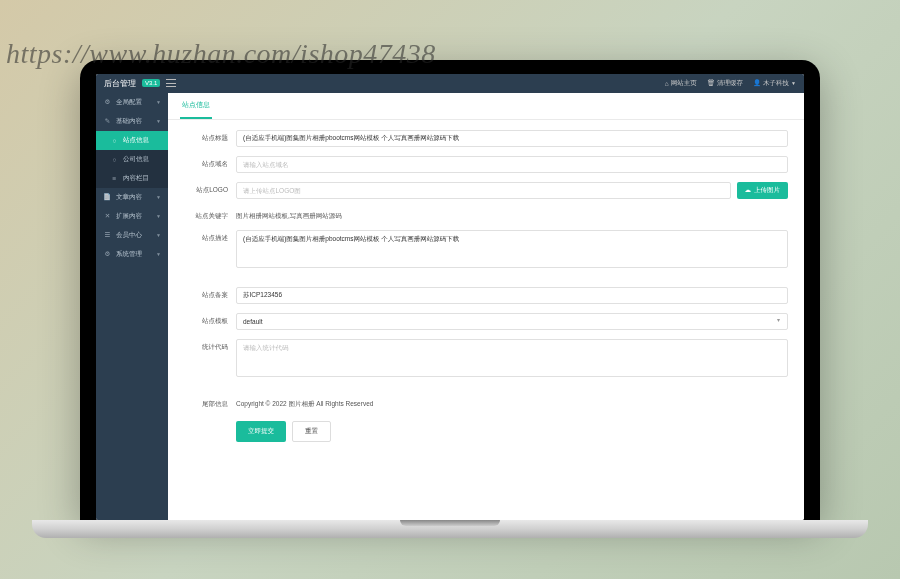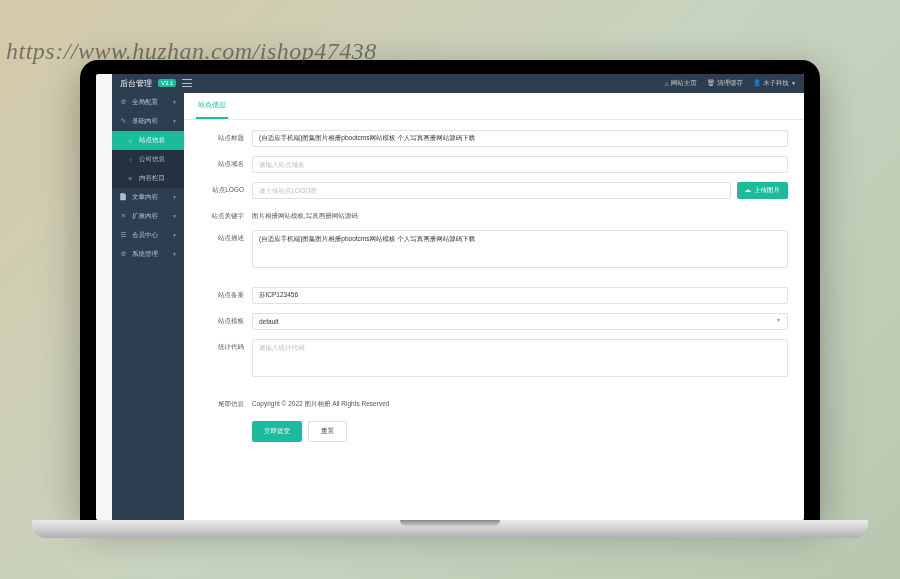--- a/index.html
+++ b/index.html
@@ -5,21 +5,21 @@
 * { margin: 0; padding: 0; box-sizing: border-box; }
 body {
   font-family: -apple-system, "Helvetica Neue", Arial, sans-serif;
   background: linear-gradient(135deg, #d4c9a8 0%, #c8d4c0 50%, #b8c8b0 100%);
   width: 900px; height: 579px;
   display: flex; align-items: center; justify-content: center;
   position: relative; overflow: hidden;
 }
 .watermark {
   position: absolute; top: 38px; left: 6px;
-  font-size: 24px; color: rgba(40,40,40,0.55);
+  font-size: 28px; color: rgba(40,40,40,0.55);
   font-family: Georgia, serif; font-style: italic;
   z-index: 100; pointer-events: none; letter-spacing: 0.5px;
 }
 .laptop {
   width: 740px; height: 460px;
   background: #000; border-radius: 18px 18px 0 0;
   padding: 14px 16px 0 16px;
   box-shadow: 0 10px 40px rgba(0,0,0,0.3);
   position: relative;
 }
@@ -32,21 +32,21 @@
 .laptop-notch {
   position: absolute; top: 0; left: 50%; transform: translateX(-50%);
   width: 100px; height: 6px;
   background: linear-gradient(180deg, #888 0%, #ccc 100%);
   border-radius: 0 0 6px 6px;
 }
 .screen {
   width: 100%; height: 100%;
   background: #f5f6f8; border-radius: 2px;
   display: flex; flex-direction: column;
-  overflow: hidden; font-size: 7px; padding-left: 16px;
+  overflow: hidden; font-size: 7px;
 }
 .topbar {
   height: 19px; background: #2c3e50;
   display: flex; align-items: center; justify-content: space-between;
   padding: 0 8px; color: #fff; flex-shrink: 0;
 }
 .topbar-left { display: flex; align-items: center; gap: 6px; }
 .brand { font-size: 8px; font-weight: 500; }
 .version-badge { background: #1abc9c; color: #fff; padding: 1px 3px; border-radius: 2px; font-size: 6px; }
 .menu-toggle { width: 10px; height: 8px; display: flex; flex-direction: column; justify-content: space-between; cursor: pointer; }

